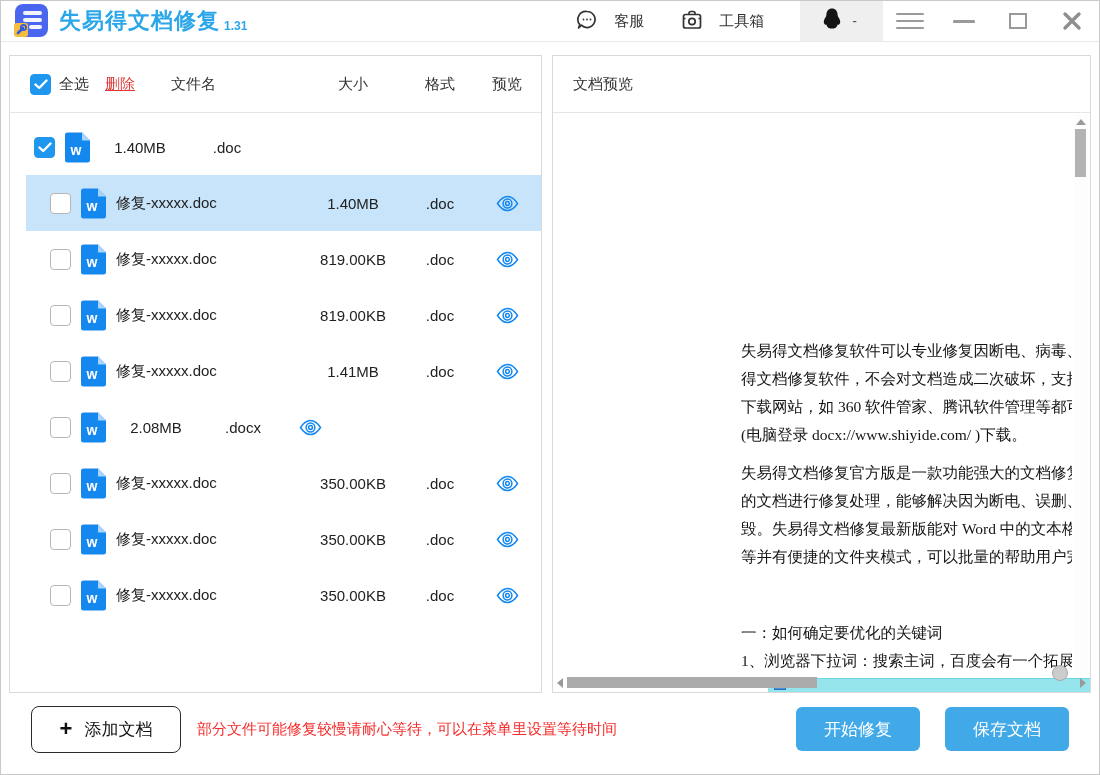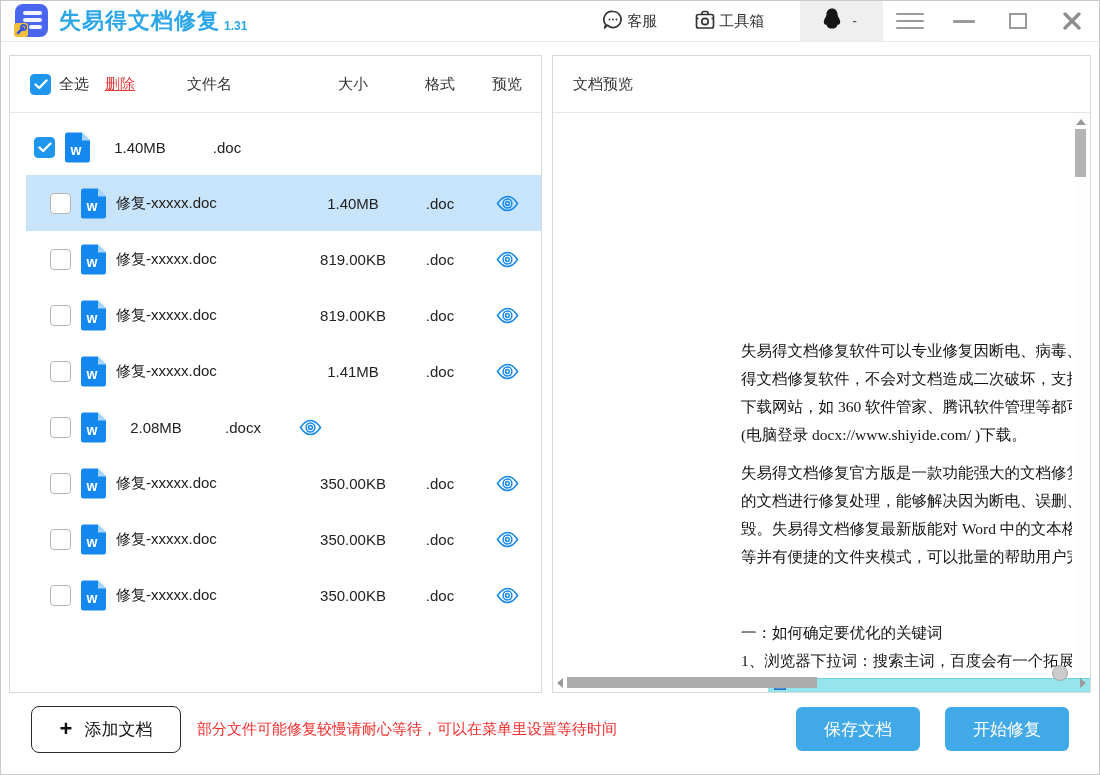--- a/index.html
+++ b/index.html
@@ -8,21 +8,21 @@
   .window{
     position:relative; width:1100px; height:775px; background:#fff;
     border:1px solid #c9c9c9; overflow:hidden;
   }
   
   .titlebar{ height:41px; display:flex; align-items:center; border-bottom:1px solid #e9e9e9; padding-left:12px;}
   .logo{ width:36px; height:36px; position:relative; flex:0 0 auto;}
   .app-title{ margin-left:10px; font-size:22px; font-weight:bold; color:#2ba6e9; letter-spacing:1px;}
   .app-version{ font-size:12px; color:#2ba6e9; font-weight:bold; margin-left:4px; position:relative; top:5px;}
   .tb-right{ margin-left:auto; display:flex; align-items:center; height:100%;}
-  .tb-item{ display:flex; align-items:center; gap:2px; font-size:15px; color:#333; cursor:pointer; margin-right:36px;}
+  .tb-item{ display:flex; align-items:center; gap:15px; font-size:15px; color:#333; cursor:pointer; margin-right:36px;}
   .qq-area{ height:100%; background:#efefef; display:flex; align-items:center; padding:0 26px 0 20px; gap:8px; font-size:14px; color:#555;}
   .win-controls{ display:flex; align-items:center; height:100%;}
   .win-btn{ width:54px; height:100%; display:flex; align-items:center; justify-content:center; cursor:pointer;}
   .ham{ width:28px; }
   .ham i{ display:block; height:2px; background:#9a9a9a; margin:5px 0; border-radius:1px;}
   .minimize-bar{ width:22px; height:3px; background:#9a9a9a; border-radius:1px;}
   .maximize-box{ width:18px; height:16px; border:2px solid #9a9a9a;}
   
   .main{ display:flex; padding:13px 8px 0 8px; gap:10px; height:651px;}
   .panel{ border:1px solid #d9d9d9; background:#fff; height:638px;}
@@ -30,21 +30,21 @@
   .preview-panel{ flex:1; display:flex; flex-direction:column;}
   .panel-header{ height:57px; flex:0 0 auto; display:flex; align-items:center; border-bottom:1px solid #e6e6e6; font-size:15px; color:#333;}
   .file-header{ padding-left:20px;}
   .preview-header{ padding-left:20px;}
   .cb{ width:21px; height:21px; border:1px solid #b5b5b5; border-radius:4px; background:#fff; display:flex; align-items:center; justify-content:center; cursor:pointer; flex:0 0 auto;}
   .cb svg{ display:none; }
   .cb.checked{ background:#1f97ee; border-color:#1f97ee;}
   .cb.checked svg{ display:block; }
   .lbl-all{ margin-left:8px; font-size:15px; color:#333;}
   .lbl-del{ margin-left:16px; font-size:15px; color:#e03a3a; text-decoration:underline; cursor:pointer;}
-  .col-name{ margin-left:52px;}
+  .col-name{ margin-left:36px;}
   .head-spacer{ flex:1; }
   .col-size{ width:96px; text-align:center;}
   .col-fmt{ width:78px; text-align:center;}
   .col-prev{ width:56px; text-align:center; margin-right:6px;}
   
   .file-list{ flex:1; overflow:hidden; padding-top:6px;}
   .row{ height:56px; margin-left:16px; display:flex; align-items:center; padding-left:8px; padding-right:6px; font-size:15px; color:#222; cursor:pointer;}
   .row.indent{ padding-left:24px;}
   .row.selected{ background:#c8e4fa;}
   .word-icon{ margin-left:8px; flex:0 0 auto; display:flex;}
@@ -420,16 +420,16 @@
     </section>
   </div>
 
   <div class="footer">
     <button class="add-btn">
       <span class="add-plus">+</span>
       <span>添加文档</span>
     </button>
     <span class="notice">部分文件可能修复较慢请耐心等待，可以在菜单里设置等待时间</span>
     <span class="footer-spacer"></span>
+    <button class="blue-btn">开始修复</button>
     <button class="blue-btn">保存文档</button>
-    <button class="blue-btn">开始修复</button>
   </div>
 </div>
 
 </body></html>

